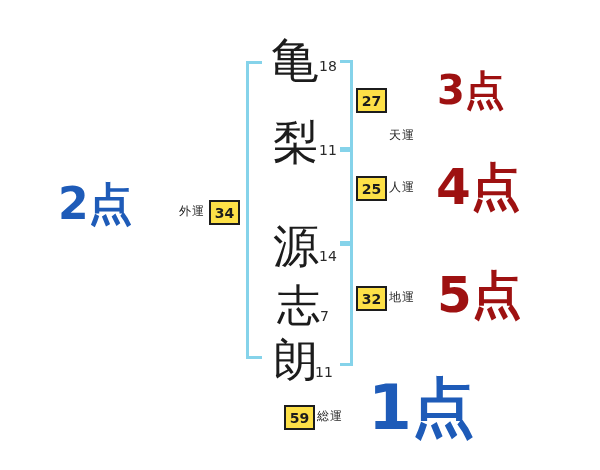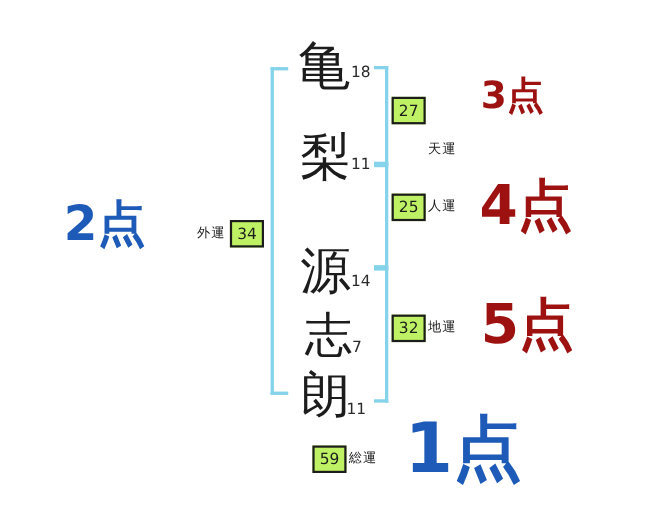--- a/index.html
+++ b/index.html
@@ -17,23 +17,23 @@
       line-height: 1;
     }
     .strokes {
       font-size: 14px;
       color: #2a2a2a;
       line-height: 1;
     }
     .numbox {
       width: 27px; height: 21px;
       border: 2px solid #1c1c1c;
-      background: #bef264;
+      background: #fde047;
       display: flex; align-items: center; justify-content: center;
-      font-size: 14px; font-weight: normal; color: #1c1c1c;
+      font-size: 14px; font-weight: bold; color: #1c1c1c;
       line-height: 1;
     }
     .boxlabel {
       font-size: 12px; color: #1c1c1c;
       letter-spacing: 1px; line-height: 1;
     }
     .score { font-weight: bold; line-height: 1; }
     .score-red  { color: #9e1111; }
     .score-blue { color: #1e5bb8; }
     .bracket-left {
@@ -68,21 +68,21 @@
 <div class="abs strokes" style="left:319px; top:249px;">14</div>
 
 <div class="abs kanji" style="left:277px; top:284px; font-size:43px;">志</div>
 <div class="abs strokes" style="left:320px; top:309px;">7</div>
 
 <div class="abs kanji" style="left:274px; top:338px; font-size:44px;">朗</div>
 <div class="abs strokes" style="left:315px; top:365px;">11</div>
 
 <div class="abs numbox" style="left:356px; top:88px;">27</div>
 <div class="abs boxlabel" style="left:389px; top:93px;margin-top:36px;">天運</div>
-<div class="abs score score-red" style="left:437px; top:70px; font-size:34px;">3点</div>
+<div class="abs score score-red" style="left:437px; top:70px; font-size:40px;">3点</div>
 
 <div class="abs numbox" style="left:356px; top:176px;">25</div>
 <div class="abs boxlabel" style="left:389px; top:181px;">人運</div>
 <div class="abs score score-red" style="left:436px; top:162px; font-size:50px;">4点</div>
 
 <div class="abs numbox" style="left:356px; top:286px;">32</div>
 <div class="abs boxlabel" style="left:389px; top:291px;">地運</div>
 <div class="abs score score-red" style="left:437px; top:270px; font-size:50px;">5点</div>
 
 <div class="abs boxlabel" style="left:179px; top:205px;text-align:right;">外運</div>

